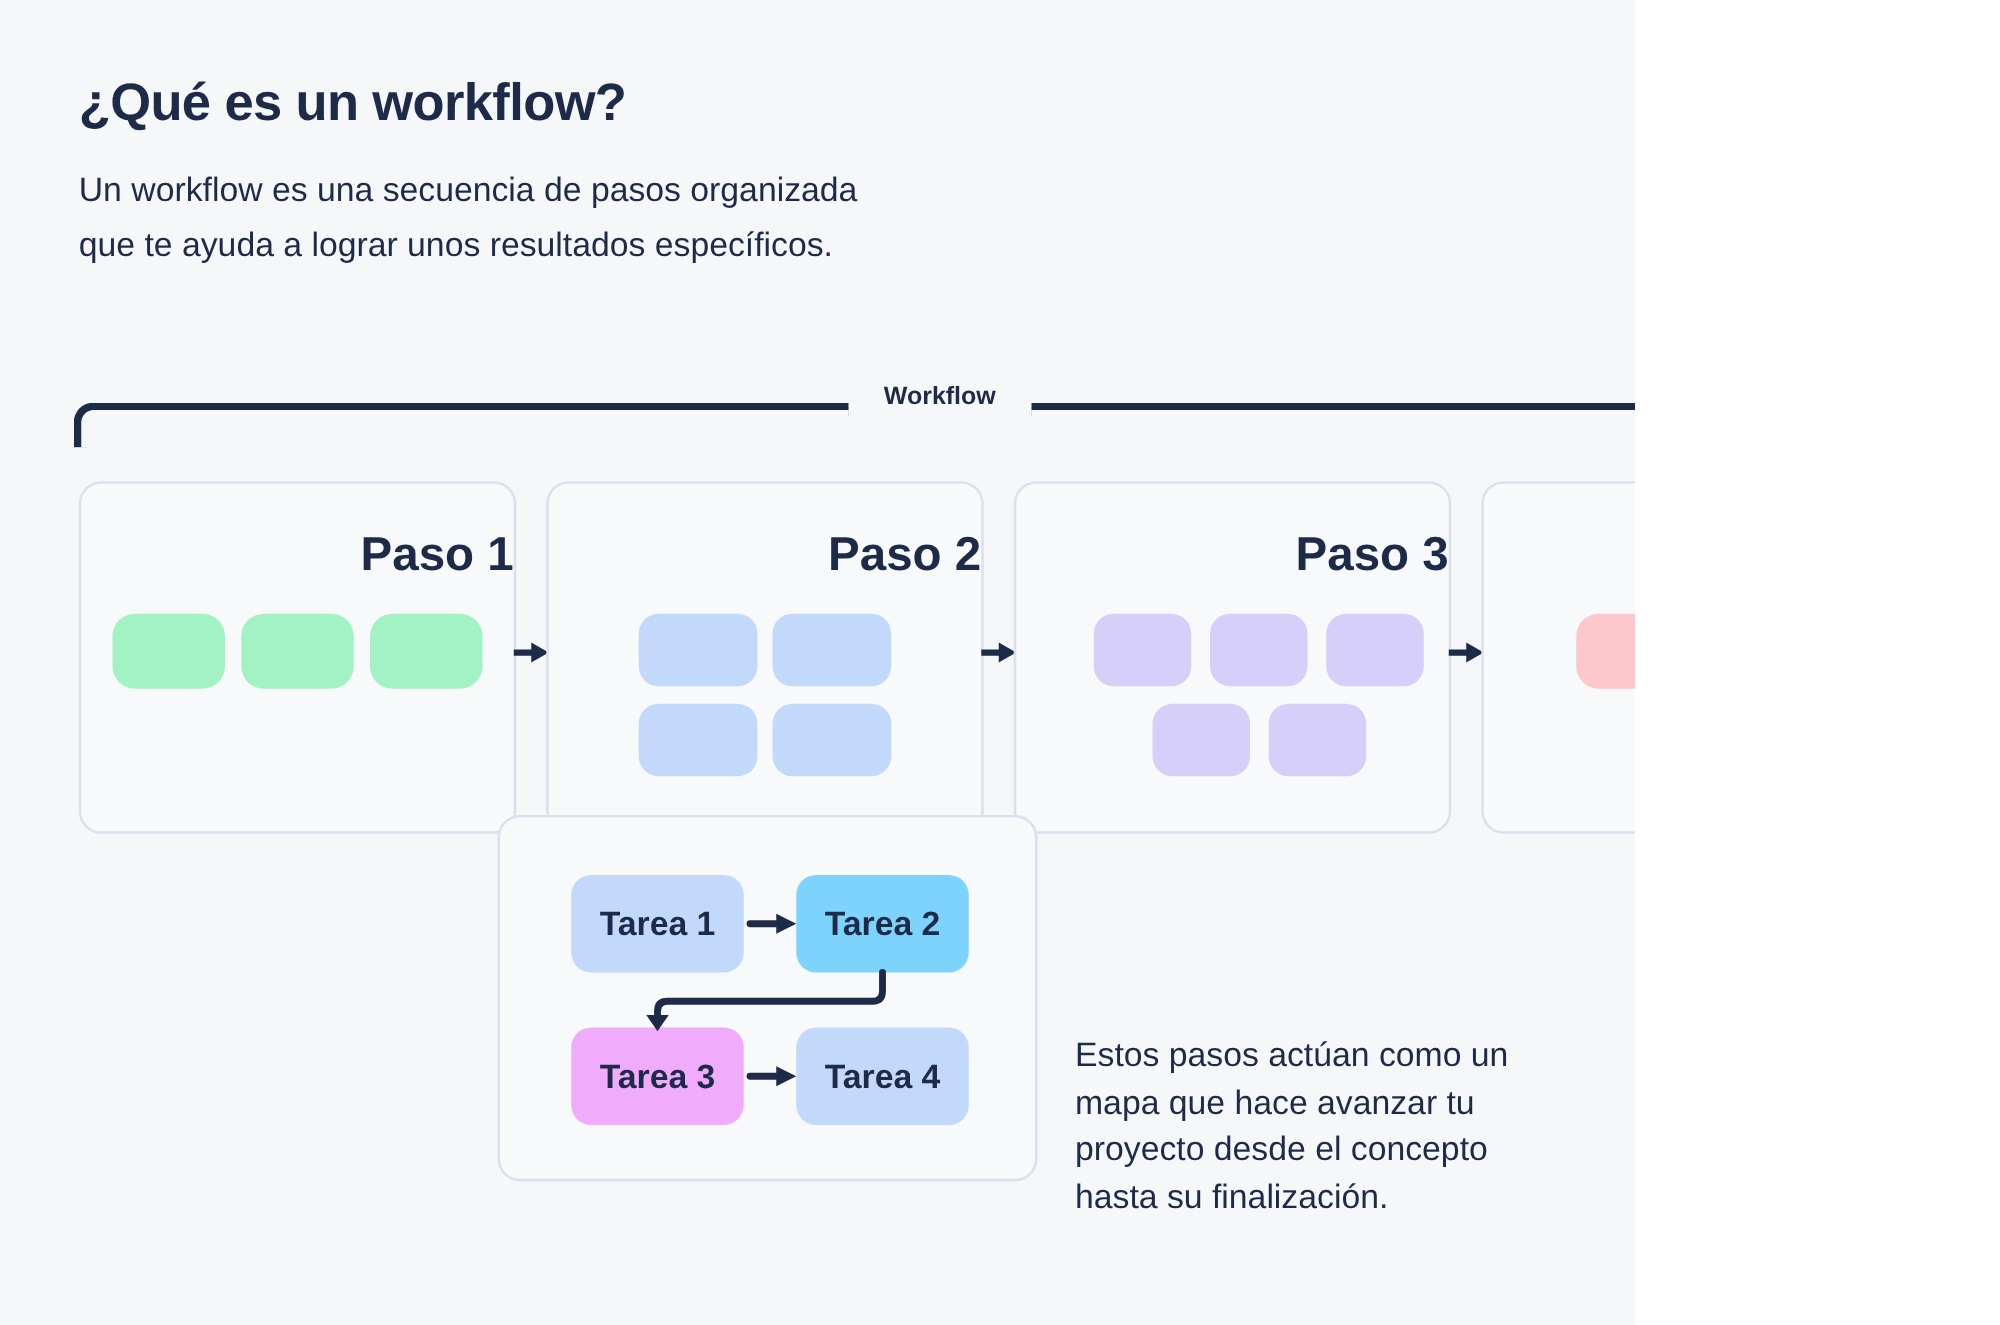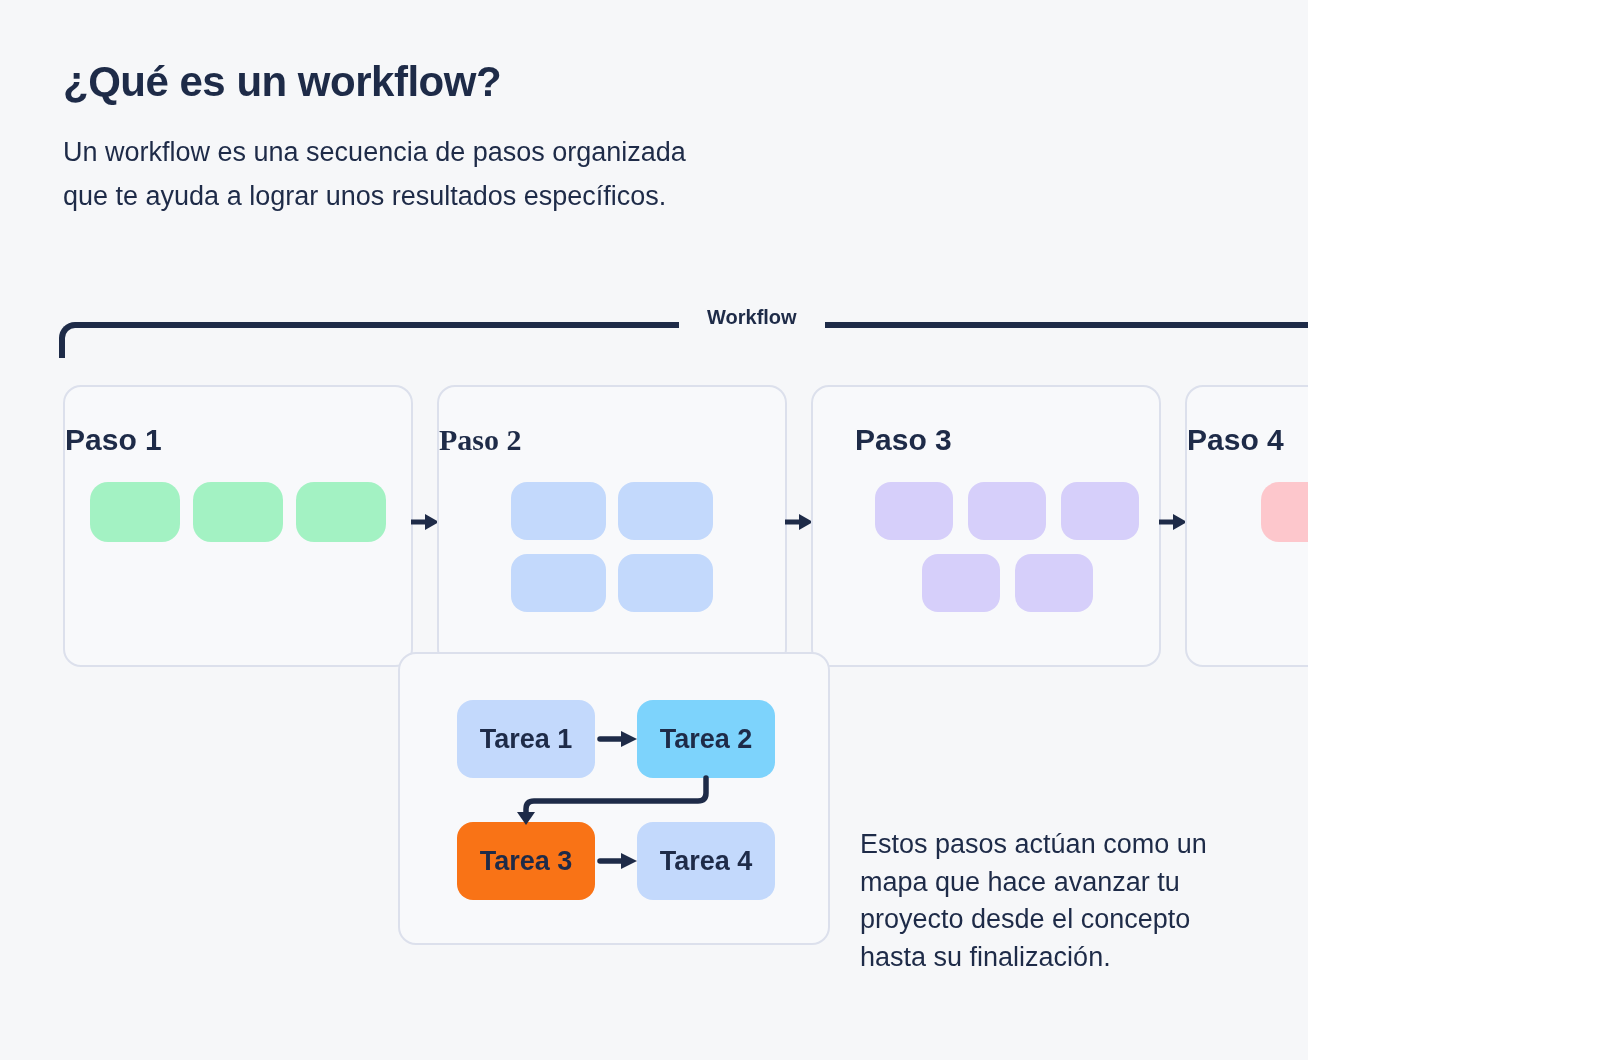--- a/index.html
+++ b/index.html
@@ -18,23 +18,23 @@
   .bracket{position:absolute; left:59px; top:322px; width:1474px; height:36px; display:flex; align-items:flex-start;}
   .bracket-seg{height:100%; box-sizing:border-box; border-top:6px solid currentColor;}
   .bracket-seg.left{width:620px; border-left:6px solid currentColor; border-top-left-radius:16px;}
   .bracket-seg.right{flex:1; border-right:6px solid currentColor; border-top-right-radius:16px;}
   .bracket-label{margin-top:-16px; padding:0 28px; font-size:20px; font-weight:700; white-space:nowrap;}
 
   .step-card{
     position:absolute; top:385px; width:350px; height:282px; box-sizing:border-box;
     border-radius:18px; border:2px solid #DCE0EC; background:#F8F9FB;
   }
-  .step-card.p1{left:63px;} .step-card.p2{left:437px;font-family:Liberation Serif, serif;}
+  .step-card.p1{left:63px;} .step-card.p2{left:437px;}
   .step-card.p3{left:811px;padding-left:42px;} .step-card.p4{left:1185px;}
-  .step-title{margin-top:36px; text-align:left; font-size:30px; font-weight:700;}
+  .step-title{margin-top:36px; text-align:right; font-size:38px; font-weight:700;margin-left:15px;}
   .step-blocks{margin-top:25px; display:flex; flex-direction:column; gap:14px; align-items:center;}
   .block-row{display:flex; justify-content:center;}
   .s1 .block-row{gap:13px;} .s1 .task-block{width:90px; height:60px; border-radius:18px;}
   .s2 .block-row{gap:12px;} .s2 .task-block{width:95px; height:58px; border-radius:16px;}
   .s3 .block-row{gap:15px;} .s3 .task-block{width:78px; height:58px; border-radius:16px;}
   .s4 .block-row{gap:18px;} .s4 .task-block{width:90px; height:60px; border-radius:18px;}
 
   .step-arrow{position:absolute; top:511px; width:30px; height:22px;}
   .step-arrow.a1{left:410px;} .step-arrow.a2{left:784px;} .step-arrow.a3{left:1158px;}
 
@@ -136,21 +136,21 @@
         <div class="block-row">
           <div class="task-block" style="background: rgb(253, 199, 204);"></div>
           <div class="task-block" style="background: rgb(253, 199, 204);"></div>
         </div>
       </div>
   </div>
 
   <div class="detail-panel">
     <div class="task-card t1" style="background: rgb(195, 217, 252);">Tarea 1</div>
     <div class="task-card t2" style="background: #7dd3fc;">Tarea 2</div>
-    <div class="task-card t3" style="background: #f97316;">Tarea 3</div>
+    <div class="task-card t3" style="background: #f0abfc;">Tarea 3</div>
     <div class="task-card t4" style="background: rgb(195, 217, 252);">Tarea 4</div>
     <svg class="detail-connectors" viewBox="0 0 428 289">
       <g stroke="currentColor" stroke-width="5.5" fill="none" stroke-linecap="round">
         <line x1="200" y1="85" x2="222" y2="85"></line>
         <line x1="200" y1="207" x2="222" y2="207"></line>
         <path d="M306,124 L306,139 Q306,147 298,147 L134,147 Q126,147 126,155 L126,159"></path>
       </g>
       <g fill="currentColor" stroke="none">
         <polygon points="221,77 237,85 221,93"></polygon>
         <polygon points="221,199 237,207 221,215"></polygon>

